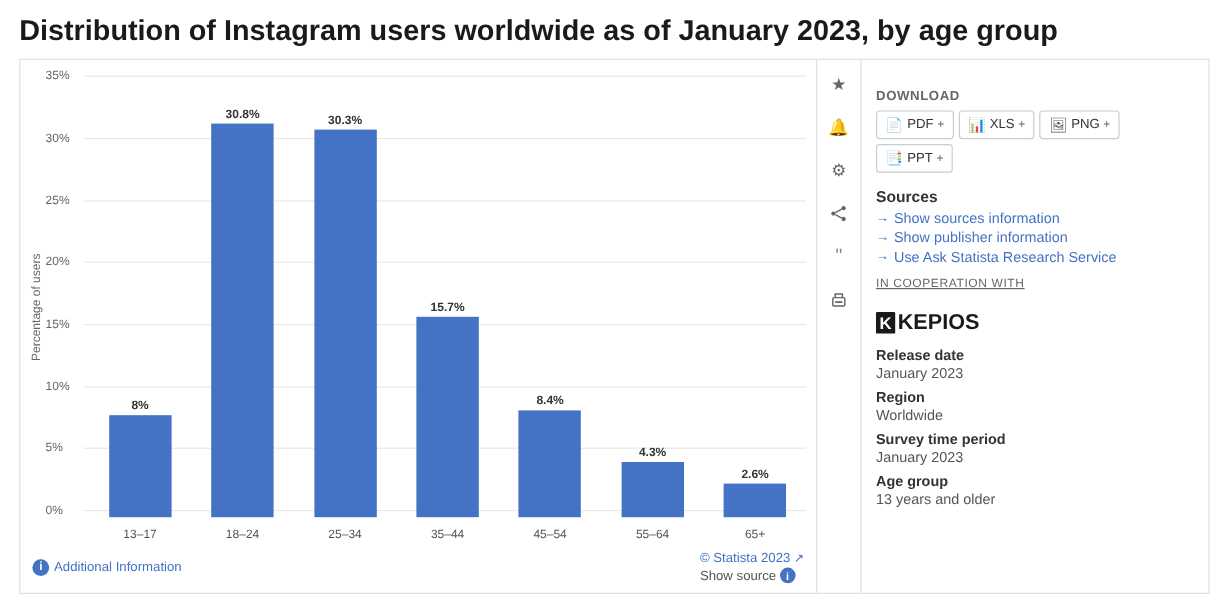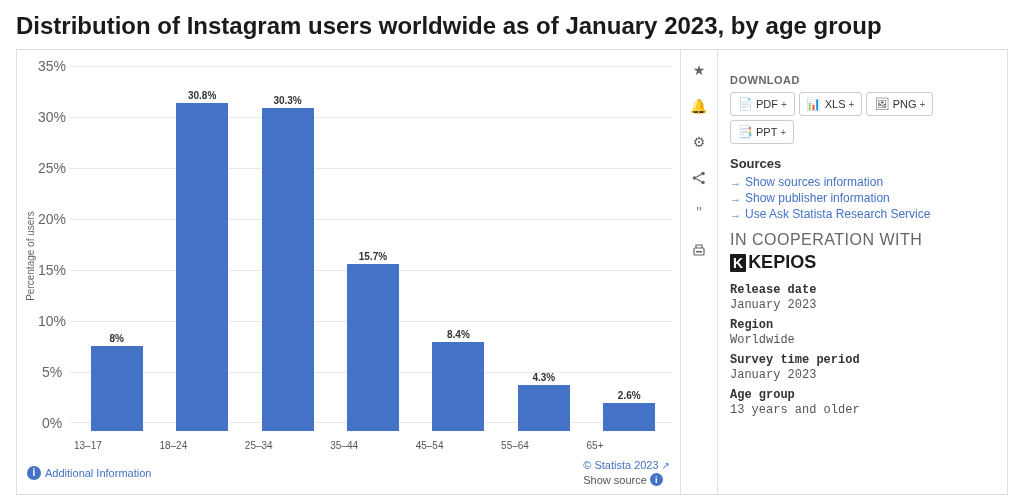--- a/index.html
+++ b/index.html
@@ -65,24 +65,24 @@
       top: 0; left: 0; right: 0; bottom: 24px;
       display: flex;
       flex-direction: column;
       justify-content: space-between;
     }
     .grid-line {
       display: flex;
       align-items: center;
     }
     .grid-label {
-      font-size: 14px;
+      font-size: 10px;
       color: #666;
       width: 28px;
-      text-align: center;
+      text-align: left;
       margin-right: 4px;
       flex-shrink: 0;
     }
     .grid-line-actual {
       flex: 1;
       border-top: 1px solid #e8e8e8;
       height: 0;
     }
     .bars-area {
       display: flex;
@@ -116,20 +116,21 @@
       display: flex;
       justify-content: space-around;
       position: absolute;
       bottom: 4px;
       left: 36px;
       right: 0;
     }
     .x-label {
       font-size: 10px;
       color: #555;
+      text-align: center;
       flex: 1;
     }
     
     .toolbar {
       display: flex;
       flex-direction: column;
       align-items: center;
       padding: 6px 4px;
       gap: 8px;
       background: #fff;
@@ -211,43 +212,44 @@
       font-size: 12px;
       color: #4472c4;
       cursor: pointer;
       margin-bottom: 2px;
       text-decoration: none;
     }
     .arrow { color: #4472c4; font-size: 11px; }
 
     .cooperation-section { margin-bottom: 10px; }
     .coop-label {
-      font-size: 16px;
+      font-size: 10px;
       color: #666;
       text-transform: uppercase;
       letter-spacing: 0.5px;
-      margin-bottom: 3px;
+      margin-bottom: 16px;
+      text-decoration: underline;
     }
     .kepios-logo {
       font-size: 18px;
       font-weight: bold;
       color: #1a1a1a;
       display: flex;
       align-items: center;
       gap: 2px;
     }
     .kepios-k {
       background: #1a1a1a;
       color: #fff;
       padding: 1px 3px;
       font-size: 14px;
       border-radius: 1px;
     }
 
-    .meta-section { margin-bottom: 6px; font-family: Liberation Mono, monospace; }
+    .meta-section { margin-bottom: 6px; }
     .meta-label {
       font-size: 12px;
       font-weight: bold;
       color: #333;
       margin-bottom: 1px;
     }
     .meta-value {
       font-size: 12px;
       color: #555;
       margin-bottom: 6px;

